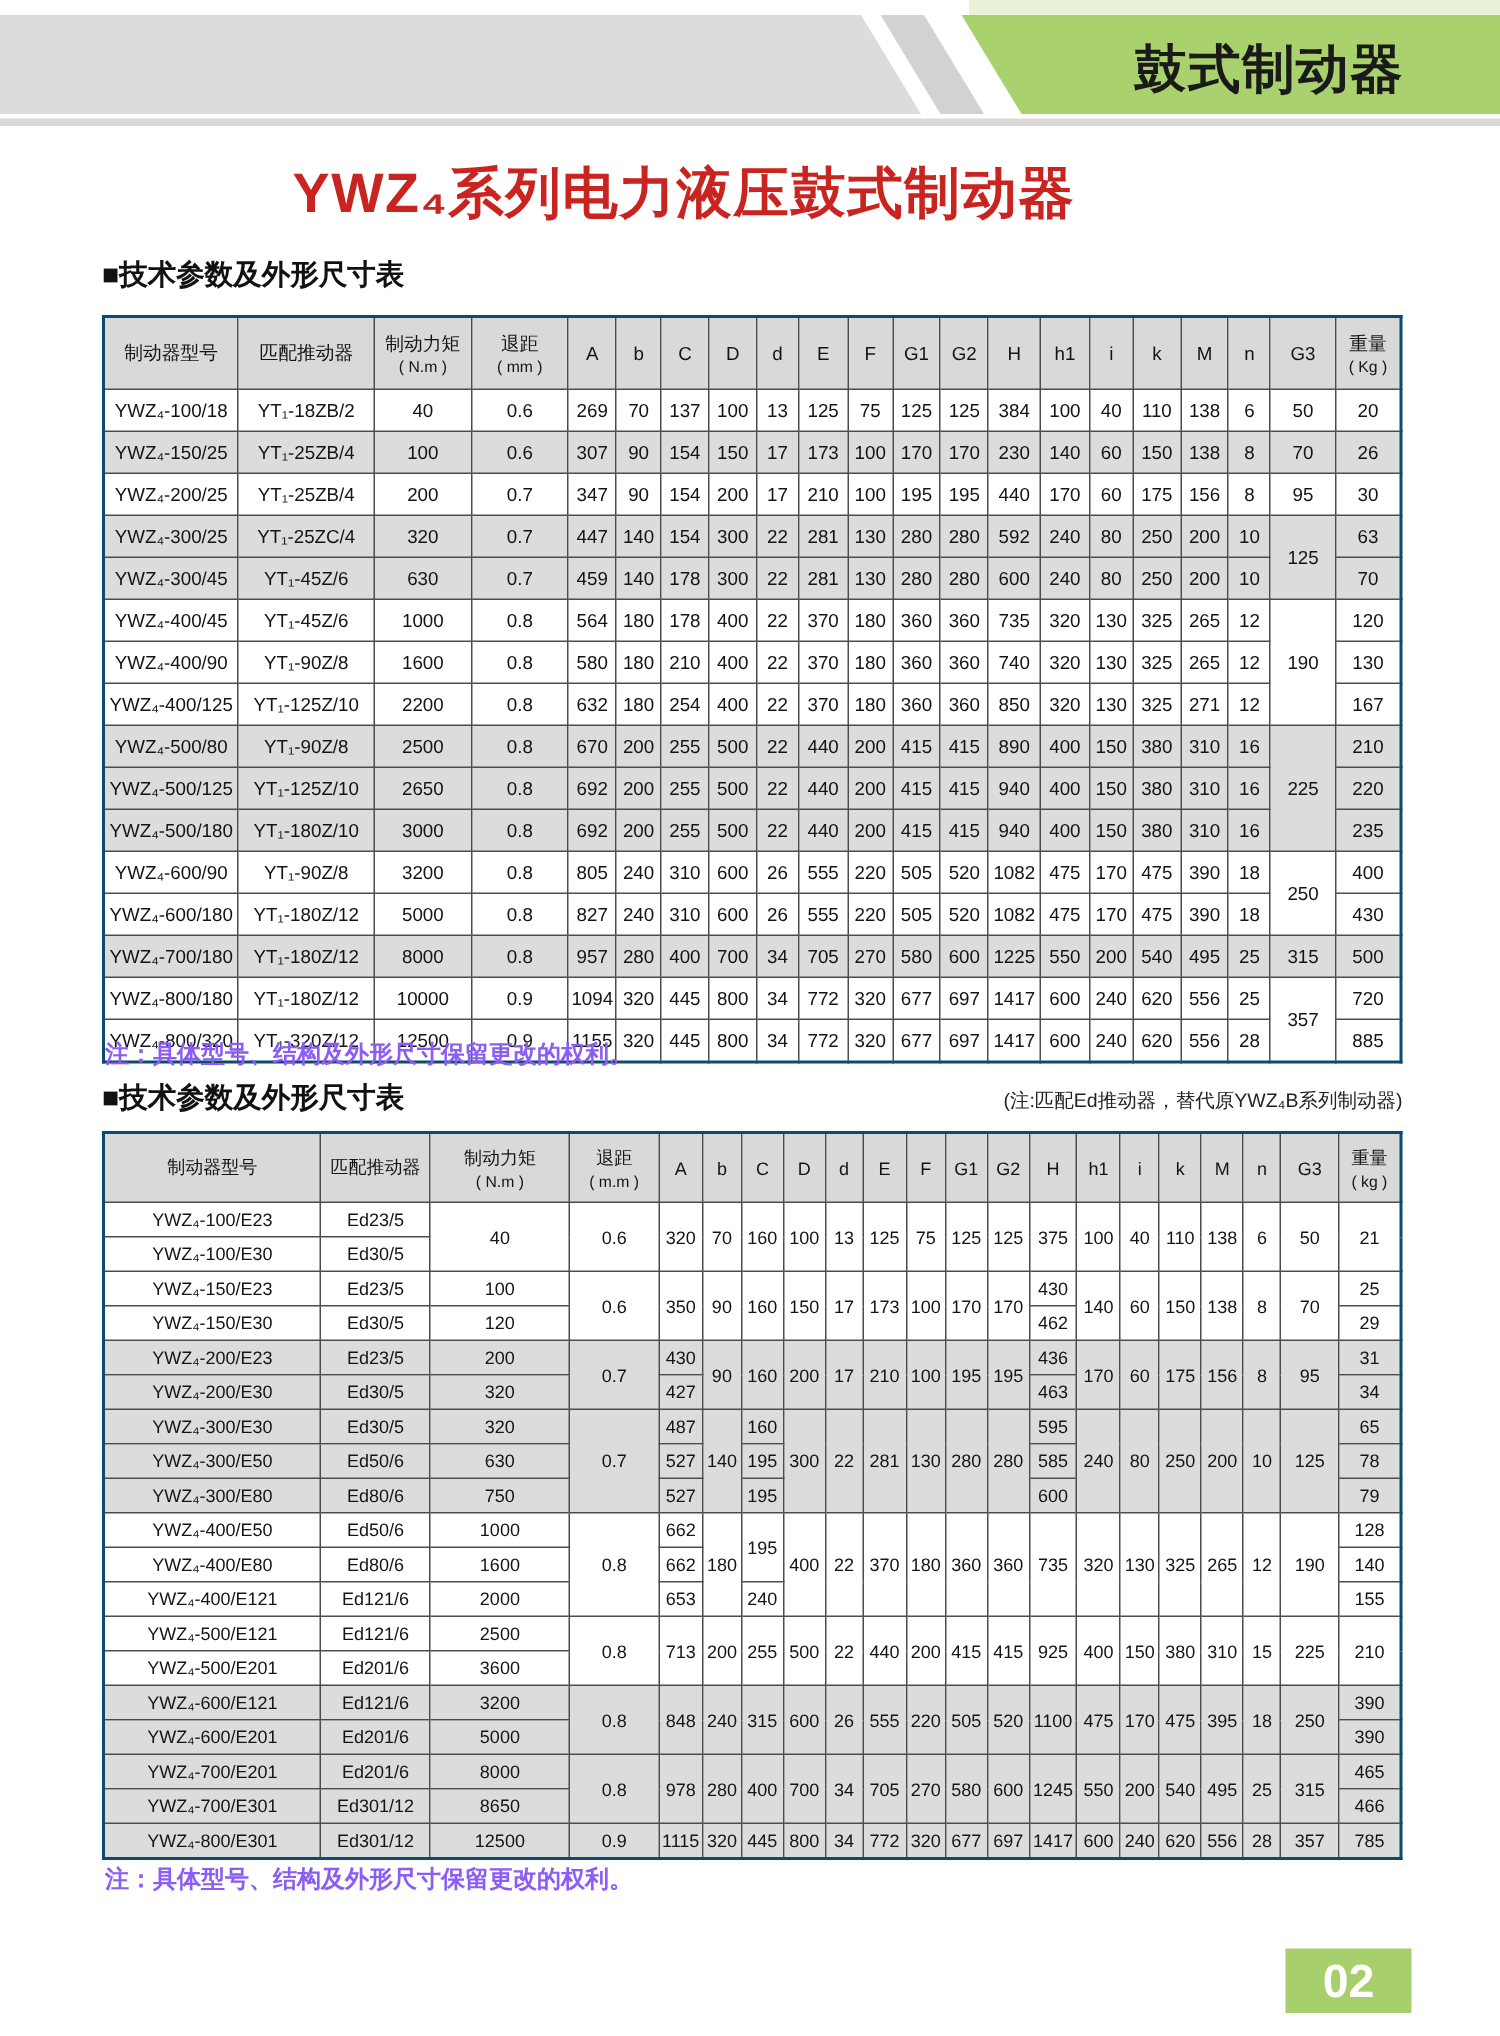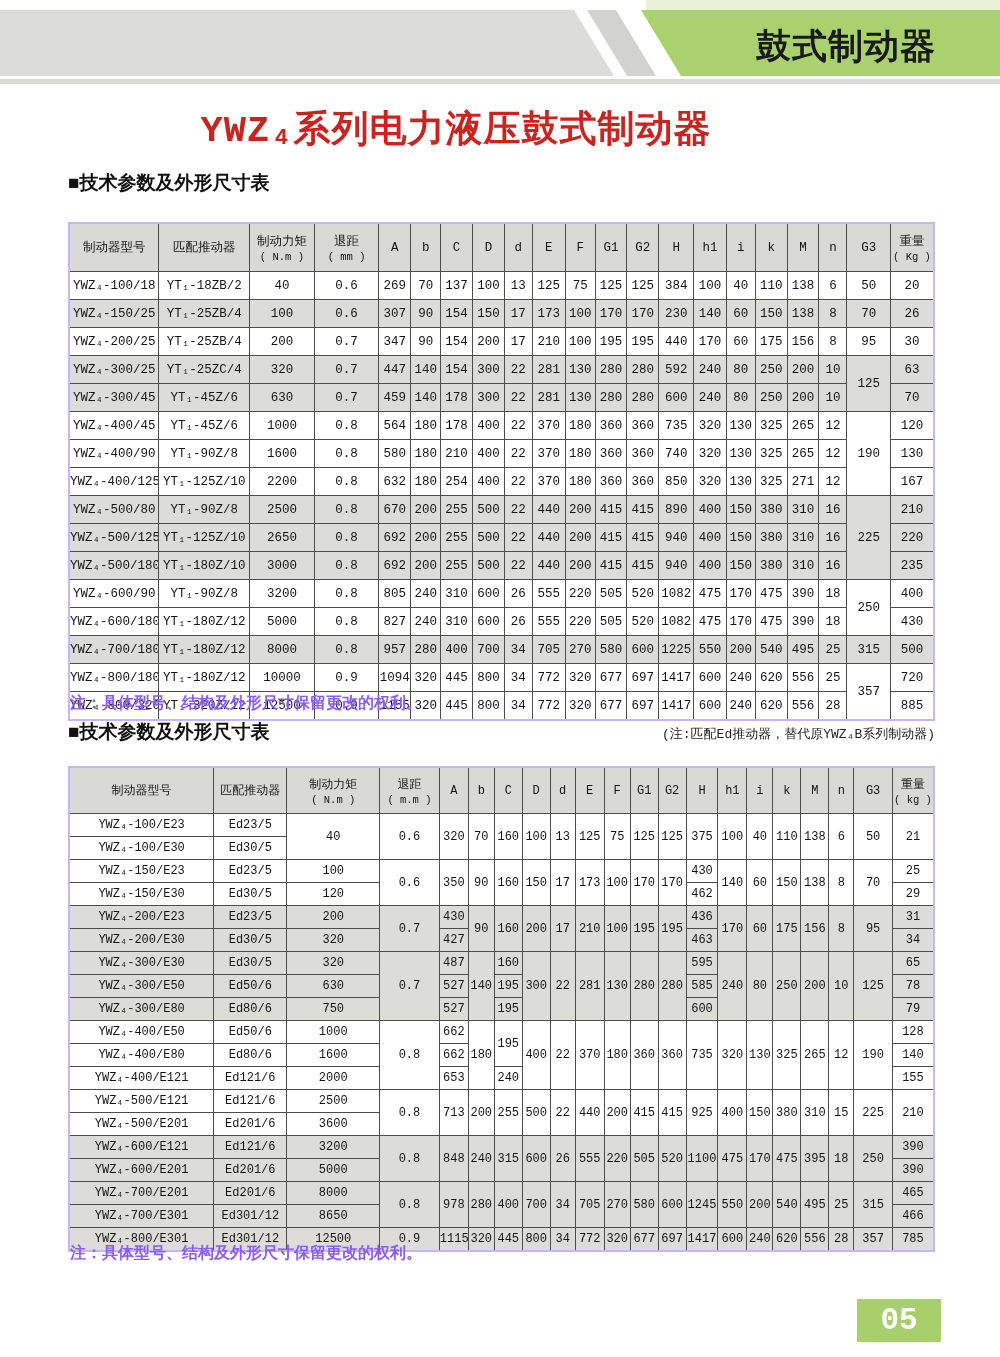--- a/index.html
+++ b/index.html
@@ -1,18 +1,18 @@
 <!DOCTYPE html>
 <html><head>
 <meta charset="utf-8">
 <style>
   html,body { margin:0; padding:0; background:#ffffff; }
   .page {
     position:relative; width:1000px; height:1357px; background:#ffffff;
-    font-family:Liberation Mono, monospace; color:#141414; overflow:hidden;
+    font-family:Liberation Sans, sans-serif; color:#141414; overflow:hidden;
   }
   
   .pale-strip { position:absolute; top:0; left:646px; width:354px; height:11px; background:#e9f2d9; }
   .banner { position:absolute; top:10px; left:0; width:1000px; height:66px; }
   .banner-gray   { position:absolute; top:0; left:0; width:100%; height:100%; background:#dcdcda;
                    clip-path:polygon(0 0, 574px 0, 614px 100%, 0 100%); }
   .banner-stripe { position:absolute; top:0; left:0; width:100%; height:100%; background:#d2d2d0;
                    clip-path:polygon(587px 0, 616px 0, 656px 100%, 627px 100%); }
   .banner-green  { position:absolute; top:0; left:0; width:100%; height:100%; background:#a9d16e;
                    clip-path:polygon(641px 0, 1000px 0, 1000px 100%, 681px 100%); }
@@ -25,21 +25,21 @@
   
   .section-row { position:absolute; left:68px; width:867px; display:flex;
                  justify-content:space-between; align-items:flex-end; }
   .s1 { top:170px; } .s2 { top:719px; }
   .sec-heading { font-size:19px; font-weight:bold; color:#111; }
   .sec-note { font-size:13px; color:#222; padding-bottom:2px; }
   
   .tbl-wrap { position:absolute; left:68px; width:867px; }
   .w1 { top:210px; } .w2 { top:754px; }
   table { border-collapse:collapse; table-layout:fixed; width:100%; background:#ffffff;
-          border:2px solid #c4b5fd;margin-top:12px; }
+          border:2px solid #0c4a6e; }
   th,td { border:1px solid #4c4c4c; text-align:center; vertical-align:middle;
           padding:0; overflow:hidden; color:#141414; }
   thead th { background:#d9d9d7; font-weight:normal; }
   tr.shade td { background:#dcdcda; }
   .t1 th { height:47px; font-size:12.5px; }
   .t1 td { height:27px; font-size:12.5px; }
   .t2 th { height:45px; font-size:12px; }
   .t2 td { height:22px; font-size:12px; }
   .h-unit { font-size:10.5px; margin-top:1px; }
   
@@ -910,15 +910,15 @@
             <td>28</td>
             <td>357</td>
             <td>785</td>
           </tr>
         </tbody>
       </table>
     </div>
 
   <div class="bold-note n2">注：具体型号、结构及外形尺寸保留更改的权利。</div>
 
-  <div class="page-badge">05</div>
+  <div class="page-badge">02</div>
 
 </div>
 
 </body></html>

